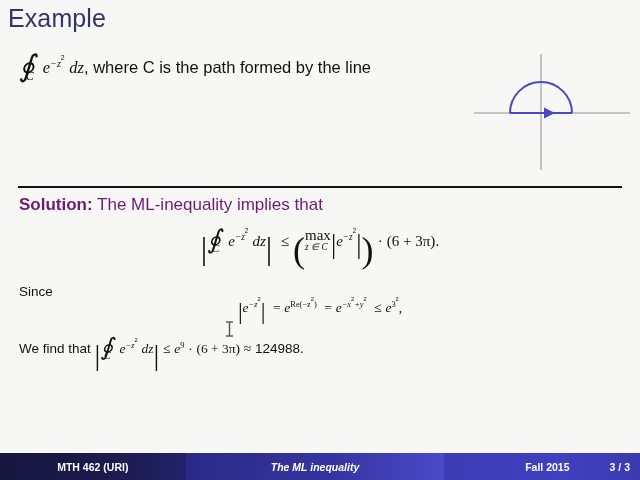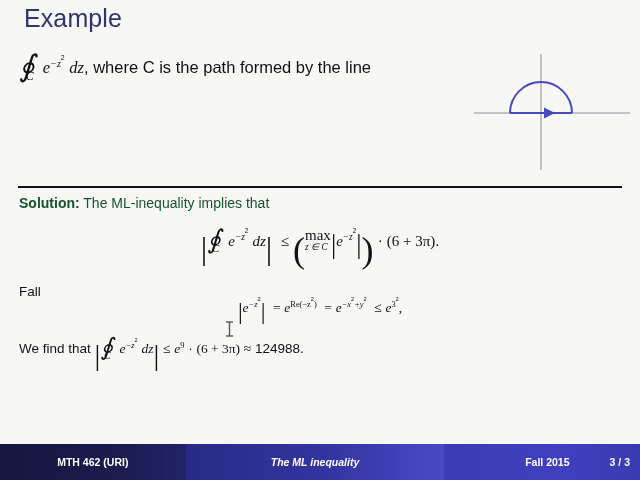--- a/index.html
+++ b/index.html
@@ -18,21 +18,21 @@
 
   .slide {
     position: absolute;
     inset: 0;
     background: #f7f7f5;
   }
 
   
   .slide-title {
     position: absolute;
-    left: 24px;
+    left: 8px;
     top: 4px;
     font-size: 25px;
     color: #33336e;
     letter-spacing: 0.1px;
     white-space: nowrap;
   }
 
   
   .problem {
     position: absolute;
@@ -89,22 +89,22 @@
     width: 604px;
     height: 2px;
     background: #111111;
   }
 
   
   .solution-line {
     position: absolute;
     left: 19px;
     top: 195px;
-    font-size: 14px;
-    color: #14532d;
+    font-size: 17px;
+    color: #701a75;
     white-space: nowrap;
   }
   .solution-line .lead {
     font-weight: bold;
   }
 
   .eq1 {
     position: absolute;
     left: 0;
     right: 0;
@@ -185,21 +185,21 @@
     height: 18px;
     pointer-events: none;
   }
 
   
   .footer {
     position: absolute;
     left: 0;
     right: 0;
     bottom: 0;
-    height: 36px;
+    height: 27px;
     display: flex;
     align-items: center;
     font-size: 10.5px;
     font-weight: bold;
     color: #ffffff;
   }
   .foot-seg {
     height: 100%;
     display: flex;
     align-items: center;
@@ -260,21 +260,21 @@
 
   <div class="solution-line">
     <span class="lead">Solution:</span><span> The ML-inequality implies that</span>
   </div>
 
   <div class="eq1">
     <span class="absbar">|</span><span class="contint" style="font-size:26px;top:2px">∮</span><span class="contint-sub" style="font-size:11px;top:6px">C</span><span class="mi">e</span><span class="sup mi">−z</span><span class="sup" style="font-size:0.42em;vertical-align:1.95em">2</span>&nbsp;<span class="mi">dz</span><span class="absbar">|</span>
     &nbsp;<span class="mr">≤</span>&nbsp;<span class="paren-big">(</span><span class="maxop"><span class="top">max</span><span class="bot">z ∈ C</span></span><span class="absbar-sm">|</span><span class="mi">e</span><span class="sup mi">−z</span><span class="sup" style="font-size:0.42em;vertical-align:1.95em">2</span><span class="absbar-sm">|</span><span class="paren-big">)</span>&nbsp;<span class="mr">·</span>&nbsp;<span class="mr">(6 + 3π)</span><span class="mr">.</span>
   </div>
 
-  <div class="since-line">Fall</div>
+  <div class="since-line">Since</div>
 
   <div class="eq2">
     <span class="absbar-sm">|</span><span class="mi">e</span><span class="sup mi">−z</span><span class="sup" style="font-size:0.42em;vertical-align:1.95em">2</span><span class="absbar-sm">|</span>
     &nbsp;<span class="mr">=</span>&nbsp;<span class="mi">e</span><span class="sup mr" style="font-weight:normal">Re(−z</span><span class="sup" style="font-size:0.42em;vertical-align:1.95em">2</span><span class="sup mr">)</span>
     &nbsp;<span class="mr">=</span>&nbsp;<span class="mi">e</span><span class="sup mi">−x</span><span class="sup" style="font-size:0.42em;vertical-align:1.95em">2</span><span class="sup mi">+y</span><span class="sup" style="font-size:0.42em;vertical-align:1.95em">2</span>
     &nbsp;<span class="mr">≤</span>&nbsp;<span class="mi">e</span><span class="sup mr">3</span><span class="sup" style="font-size:0.42em;vertical-align:1.95em">2</span><span class="mr">,</span>
   </div>
 
   <div class="conclusion">
     <span>We find that</span>

